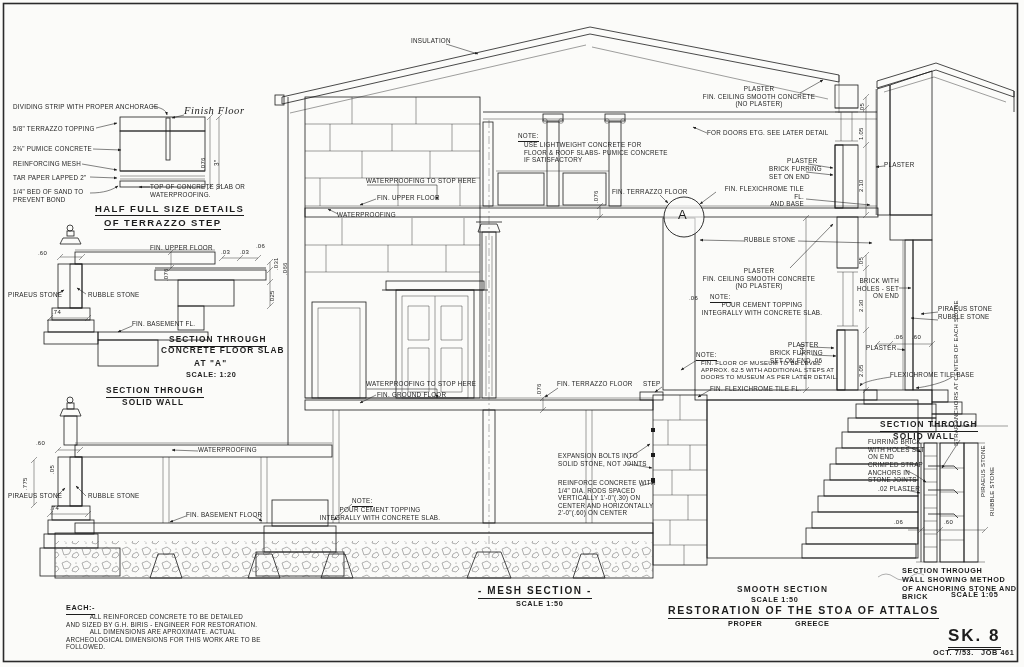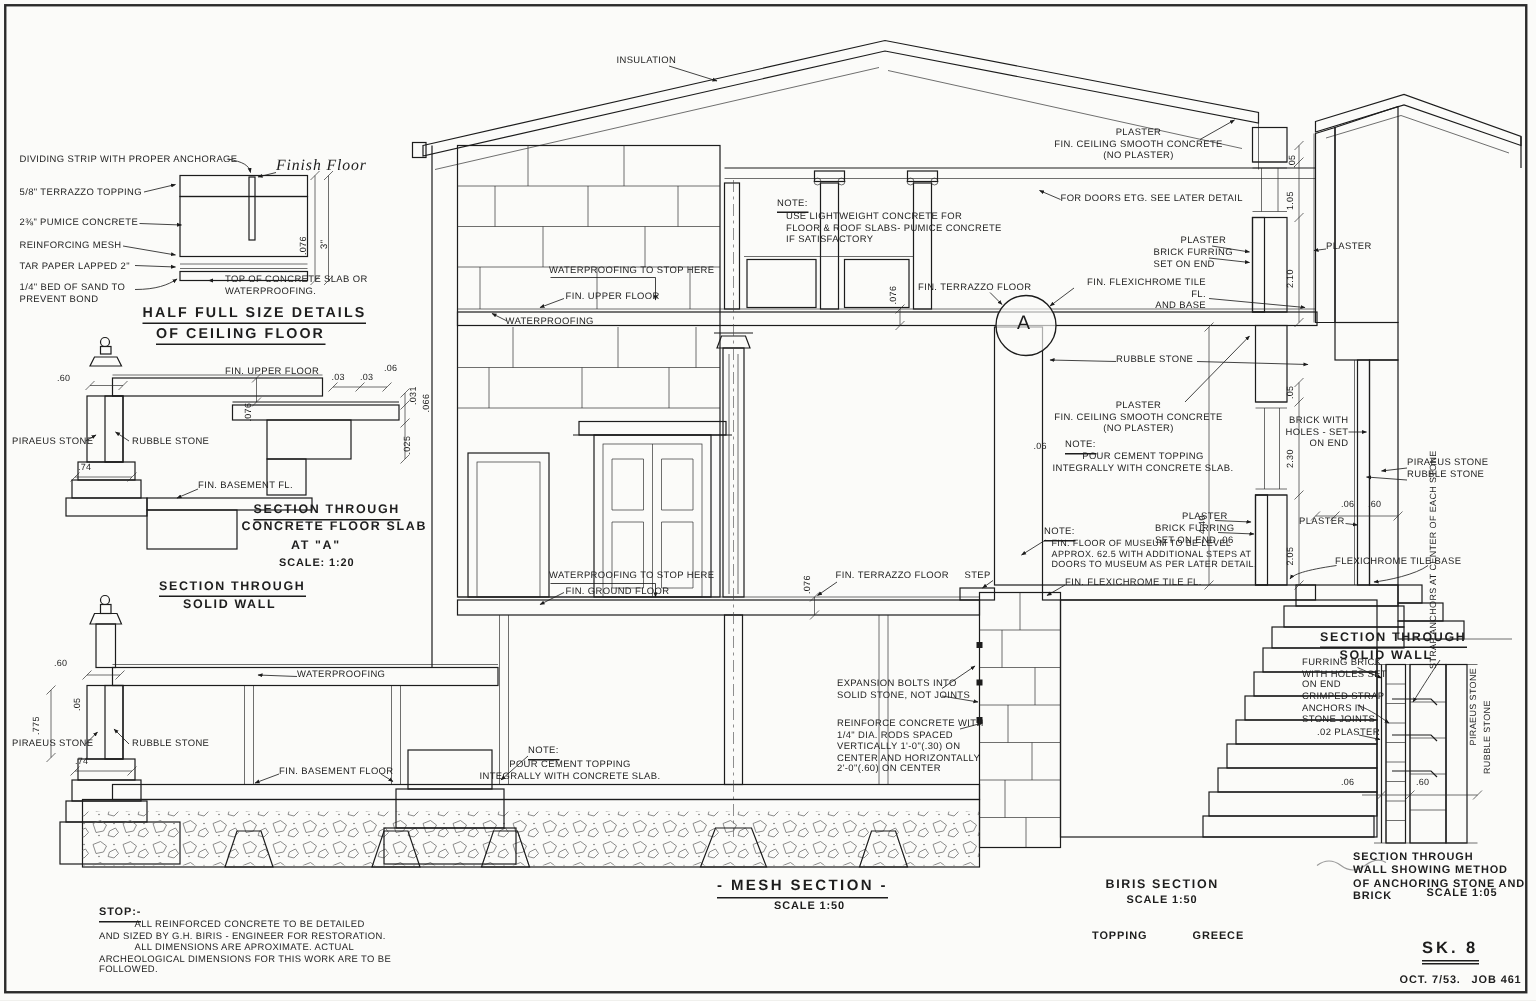--- a/index.html
+++ b/index.html
@@ -16,21 +16,21 @@
   .t2{font-weight:bold;font-size:8.3px;letter-spacing:1.1px;white-space:nowrap;}
   .t3{font-weight:bold;font-size:10px;letter-spacing:1.6px;white-space:nowrap;}
   .t4{font-weight:bold;font-size:7.3px;letter-spacing:.6px;}
   .u{border-bottom:1px solid #1d1d1d;padding-bottom:1px;}
   .uu{border-bottom:3px double #1d1d1d;padding-bottom:1px;}
   .vert{transform:rotate(-90deg);transform-origin:0 0;white-space:nowrap;}
   .ctr{text-align:center;}
   .rt{text-align:right;}
   .pre{white-space:pre;}
   .ser{font-family:"Liberation Serif",serif;font-style:italic;font-size:10.5px;letter-spacing:.6px;white-space:nowrap;}
-  .sk{font-size:11px;letter-spacing:2px;}
+  .sk{font-size:17px;letter-spacing:2px;}
 </style>
 </head>
 <body>
 
 <div id="sheet">
 
 <svg id="draw" width="1024" height="667" viewBox="0 0 1024 667">
 <defs>
   <pattern id="stip" width="8" height="8" patternUnits="userSpaceOnUse">
     <circle cx="1" cy="2" r=".55" fill="#333"></circle>
@@ -354,21 +354,21 @@
 <div class="lb" style="left:13px;top:145px">2⅜" PUMICE CONCRETE</div>
 <div class="lb" style="left:13px;top:160px">REINFORCING MESH</div>
 <div class="lb" style="left:13px;top:174px">TAR PAPER LAPPED 2"</div>
 <div class="lb" style="left:13px;top:188px">1/4" BED OF SAND TO
 PREVENT BOND</div>
 <div class="lb" style="left:150px;top:183px">TOP OF CONCRETE SLAB OR
 WATERPROOFING.</div>
 <div class="lb dim vert" style="left:200px;top:170px">.076</div>
 <div class="lb vert" style="left:213px;top:166px">3"</div>
 <div class="lb t1 u" style="left:95px;top:203px">HALF FULL SIZE DETAILS</div>
-<div class="lb t1 u" style="left:104px;top:217px">OF CEILING FLOOR</div>
+<div class="lb t1 u" style="left:104px;top:217px">OF TERRAZZO STEP</div>
 
 <div class="lb dim" style="left:38px;top:250px">.60</div>
 <div class="lb" style="left:8px;top:291px">PIRAEUS STONE</div>
 <div class="lb" style="left:88px;top:291px">RUBBLE STONE</div>
 <div class="lb dim" style="left:52px;top:309px">.74</div>
 <div class="lb" style="left:132px;top:320px">FIN. BASEMENT FL.</div>
 
 <div class="lb" style="left:150px;top:244px">FIN. UPPER FLOOR</div>
 <div class="lb dim vert" style="left:163px;top:281px">.076</div>
 <div class="lb dim" style="left:221px;top:249px">.03</div>
@@ -391,21 +391,21 @@
 <div class="lb" style="left:198px;top:446px">WATERPROOFING</div>
 <div class="lb" style="left:8px;top:492px">PIRAEUS STONE</div>
 <div class="lb" style="left:88px;top:492px">RUBBLE STONE</div>
 <div class="lb dim" style="left:50px;top:505px">.74</div>
 <div class="lb" style="left:186px;top:511px">FIN. BASEMENT FLOOR</div>
 
 <div class="lb u" style="left:352px;top:497px">NOTE:</div>
 <div class="lb ctr" style="left:305px;top:506px;width:150px">POUR CEMENT TOPPING
 INTEGRALLY WITH CONCRETE SLAB.</div>
 
-<div class="lb t4 u" style="left:66px;top:604px">STOP:-</div>
+<div class="lb t4 u" style="left:66px;top:604px">EACH:-</div>
 <div class="lb pre" style="left:66px;top:613px">            ALL REINFORCED CONCRETE TO BE DETAILED
 AND SIZED BY G.H. BIRIS - ENGINEER FOR RESTORATION.
             ALL DIMENSIONS ARE APROXIMATE. ACTUAL
 ARCHEOLOGICAL DIMENSIONS FOR THIS WORK ARE TO BE
 FOLLOWED.</div>
 
 <div class="lb" style="left:411px;top:37px">INSULATION</div>
 <div class="lb u" style="left:518px;top:132px">NOTE:</div>
 <div class="lb" style="left:524px;top:141px">USE LIGHTWEIGHT CONCRETE FOR
 FLOOR &amp; ROOF SLABS- PUMICE CONCRETE
@@ -494,18 +494,19 @@
 OF ANCHORING STONE AND
 BRICK</div>
 <div class="lb t4" style="left:951px;top:591px">SCALE  1:05</div>
 <div class="lb t4 uu sk" style="left:948px;top:626px">SK. 8</div>
 <div class="lb t4" style="left:933px;top:649px">OCT. 7/53.</div>
 <div class="lb t4" style="left:981px;top:649px">JOB 461</div>
 
 <div class="lb t3 u" style="left:478px;top:585px">- MESH SECTION -</div>
 <div class="lb t4" style="left:516px;top:600px">SCALE  1:50</div>
 
-<div class="lb t2" style="left:737px;top:585px">BIRIS SECTION</div>
+<div class="lb t2" style="left:737px;top:585px">SMOOTH SECTION</div>
 <div class="lb t4" style="left:751px;top:596px">SCALE  1:50</div>
-<div class="lb t4" style="left:728px;top:620px">TOPPING</div>
+<div class="lb t3 u" style="left:668px;top:604px;font-size:10.5px">RESTORATION OF THE STOA OF ATTALOS</div>
+<div class="lb t4" style="left:728px;top:620px">PROPER</div>
 <div class="lb t4" style="left:795px;top:620px">GREECE</div>
 
 </div>
 
 </body></html>

